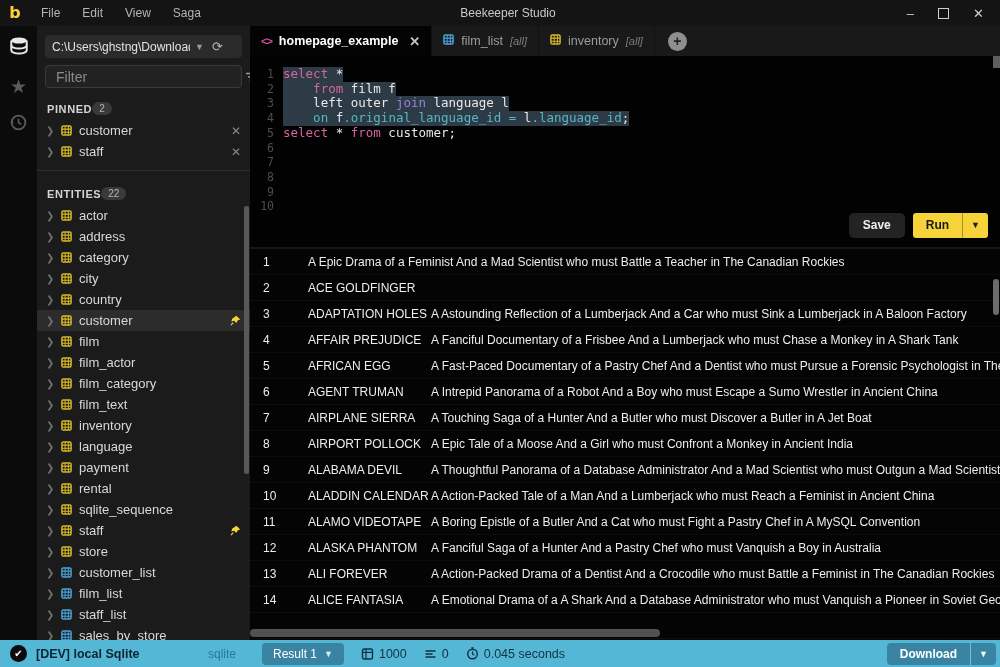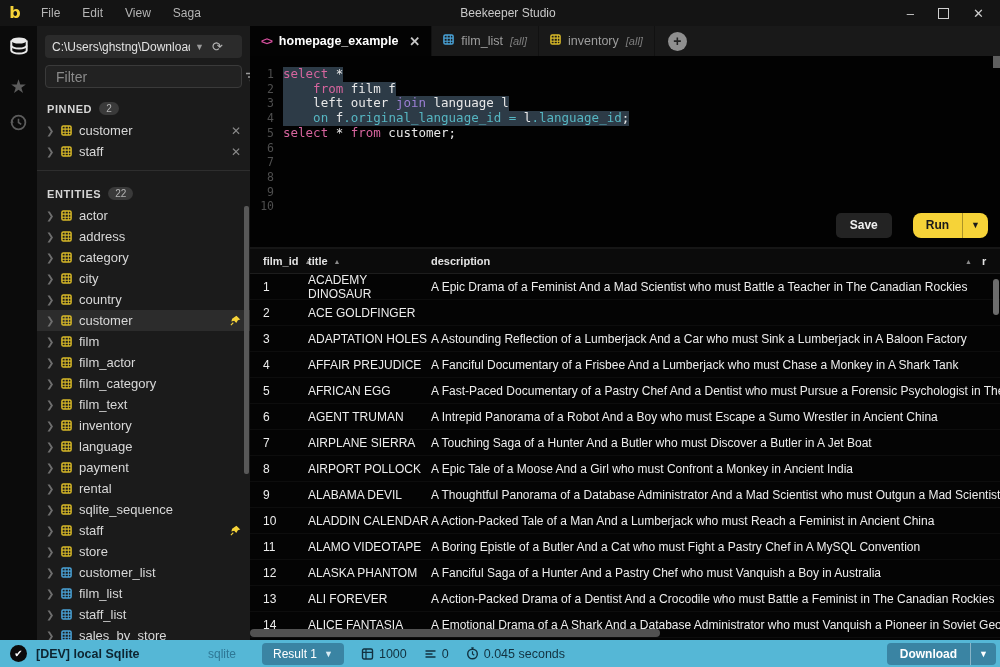--- a/index.html
+++ b/index.html
@@ -17,21 +17,21 @@
   .iconstrip .star{color:#5c5c5c;font-size:19px;line-height:19px}
   
   .sidebar{width:213px;background:#1b1b1b;position:relative;overflow:hidden;box-sizing:border-box}
   .path-box{margin:9px 8px 0;background:#2b2b2b;border-radius:4px;height:23px;display:flex;align-items:center;padding:0 7px;font-size:12px;color:#e2e2e2;gap:5px}
   .path-text{flex:1;white-space:nowrap;overflow:hidden;max-width:138px}
   .caret{color:#9a9a9a;font-size:9px}
   .refresh{color:#b5b5b5;font-size:13px;margin-left:3px}
   .filter-box{margin:7px 8px 0;height:21px;border:1px solid #3a3a3a;border-radius:4px;background:#222;display:flex;align-items:center;padding:0 8px;gap:6px}
   .filter-box input{flex:1;background:transparent;border:none;outline:none;color:#cfcfcf;font-size:14px;font-family:"Liberation Sans",sans-serif}
   .filter-box input::placeholder{color:#8a8a8a}
-  .section-h{display:flex;align-items:center;gap:7px;padding:14px 10px 5px;font-size:11px;font-weight:bold;letter-spacing:.6px;color:#d5d5d5}
+  .section-h{display:flex;align-items:center;padding:14px 10px 5px;font-size:11px;font-weight:bold;letter-spacing:.6px;color:#d5d5d5}
   .badge{background:#3a3a3a;color:#b5b5b5;border-radius:9px;padding:1px 7px;font-size:10px;font-weight:normal;letter-spacing:0}
   .item{height:21px;display:flex;align-items:center;padding:0 9px;gap:7px;color:#d8d8d8}
   .item .chev{color:#6f6f6f;font-size:10px;width:8px;flex:none}
   .item .ticon{flex:none;display:flex}
   .item .name{font-size:13px;white-space:nowrap}
   .item .x{margin-left:auto;color:#8a8a8a;font-size:12px}
   .item .pin{margin-left:auto;display:flex}
   .item.selected{background:#2c2c2c}
   .pinned-list{padding-bottom:8px;border-bottom:1px solid #2e2e2e;margin-bottom:2px}
   .sb-scroll{position:absolute;right:1px;top:180px;width:5px;height:268px;background:#585858;border-radius:2px}
@@ -48,23 +48,23 @@
   .editor{height:191px;position:relative;background:#020202;font-family:"DejaVu Sans Mono","Liberation Mono",monospace;font-size:12.5px;line-height:14.7px;padding-top:11px;overflow:hidden;box-sizing:border-box}
   .line{display:flex;white-space:pre}
   .ln{width:24px;text-align:right;color:#4e4e4e;margin-right:9px;flex:none;font-size:11.5px}
   .codeseg{white-space:pre}
   .codeseg.sel{background:var(--selection,#2d3b47)}
   .c-kw{color:var(--sql-keyword,#d6659e)}
   .c-kw2{color:var(--sql-join-keyword,#9b7fd4)}
   .c-op{color:var(--sql-operator,#56b6c2)}
   .c-id{color:#e8e8e8}
   .ed-scroll{position:absolute;top:0;right:0;width:7px;height:12px;background:#5f5f5f}
-  .editor-actions{position:absolute;right:12px;bottom:9px;display:flex;gap:21px;font-family:"Liberation Sans",sans-serif}
+  .editor-actions{position:absolute;right:12px;bottom:9px;display:flex;gap:8px;font-family:"Liberation Sans",sans-serif}
   .btn-save{background:#232323;color:#f0f0f0;border-radius:5px;padding:5px 14px;font-size:12px;font-weight:bold}
-  .btn-run{background:var(--accent-yellow,#f6d338);color:#1a1a1a;border-radius:8px;display:flex;font-weight:bold;font-size:12px;align-items:center}
+  .btn-run{background:var(--accent-yellow,#f6d338);color:#1a1a1a;border-radius:3px;display:flex;font-weight:bold;font-size:12px;align-items:center}
   .btn-run .runlabel{padding:5px 13px;border-right:1px solid rgba(0,0,0,.3)}
   .btn-run .rcaret{padding:5px 8px;font-size:9px}
   
   .results{flex:1;display:flex;flex-direction:column;overflow:hidden;position:relative;border-top:2px solid #161616;background:#040404}
   .thead{height:24px;flex:none;display:flex;align-items:center;background:#0b0b0b;border-bottom:1px solid #1d1d1d;font-size:11px;font-weight:bold;color:#e3e3e3}
   .col-id{width:58px;padding-left:13px;box-sizing:border-box;flex:none}
   .col-title{width:123px;flex:none}
   .col-desc{flex:1;min-width:0;display:flex;align-items:center}
   .col-partial{width:18px;flex:none;overflow:hidden}
   .sort{color:#8a8a8a;font-size:7px;margin-left:6px}
@@ -446,39 +446,23 @@
       <div class="editor-actions">
         <span class="btn-save">Save</span>
         <span class="btn-run">
           <span class="runlabel">Run</span>
           <span class="rcaret">▼</span>
         </span>
       </div>
     </div>
 
     <div class="results">
-      <div class="thead">
-        <span class="col-id">
-          <span>film_id</span>
-          <span class="sort">▲</span>
-        </span>
-        <span class="col-title">
-          <span>title</span>
-          <span class="sort">▲</span>
-        </span>
-        <span class="col-desc">
-          <span>description</span>
-          <span class="sort">▲</span>
-        </span>
-        <span class="col-partial">r</span>
-      </div>
       <div id="tbody">
           <div class="tr">
             <span class="col-id">1</span>
-            <span class="col-title">ACADEMY DINOSAUR</span>
             <span class="td-desc">A Epic Drama of a Feminist And a Mad Scientist who must Battle a Teacher in The Canadian Rockies</span>
           </div>
           <div class="tr">
             <span class="col-id">2</span>
             <span class="col-title">ACE GOLDFINGER</span>
           </div>
           <div class="tr">
             <span class="col-id">3</span>
             <span class="col-title">ADAPTATION HOLES</span>
             <span class="td-desc">A Astounding Reflection of a Lumberjack And a Car who must Sink a Lumberjack in A Baloon Factory</span>

